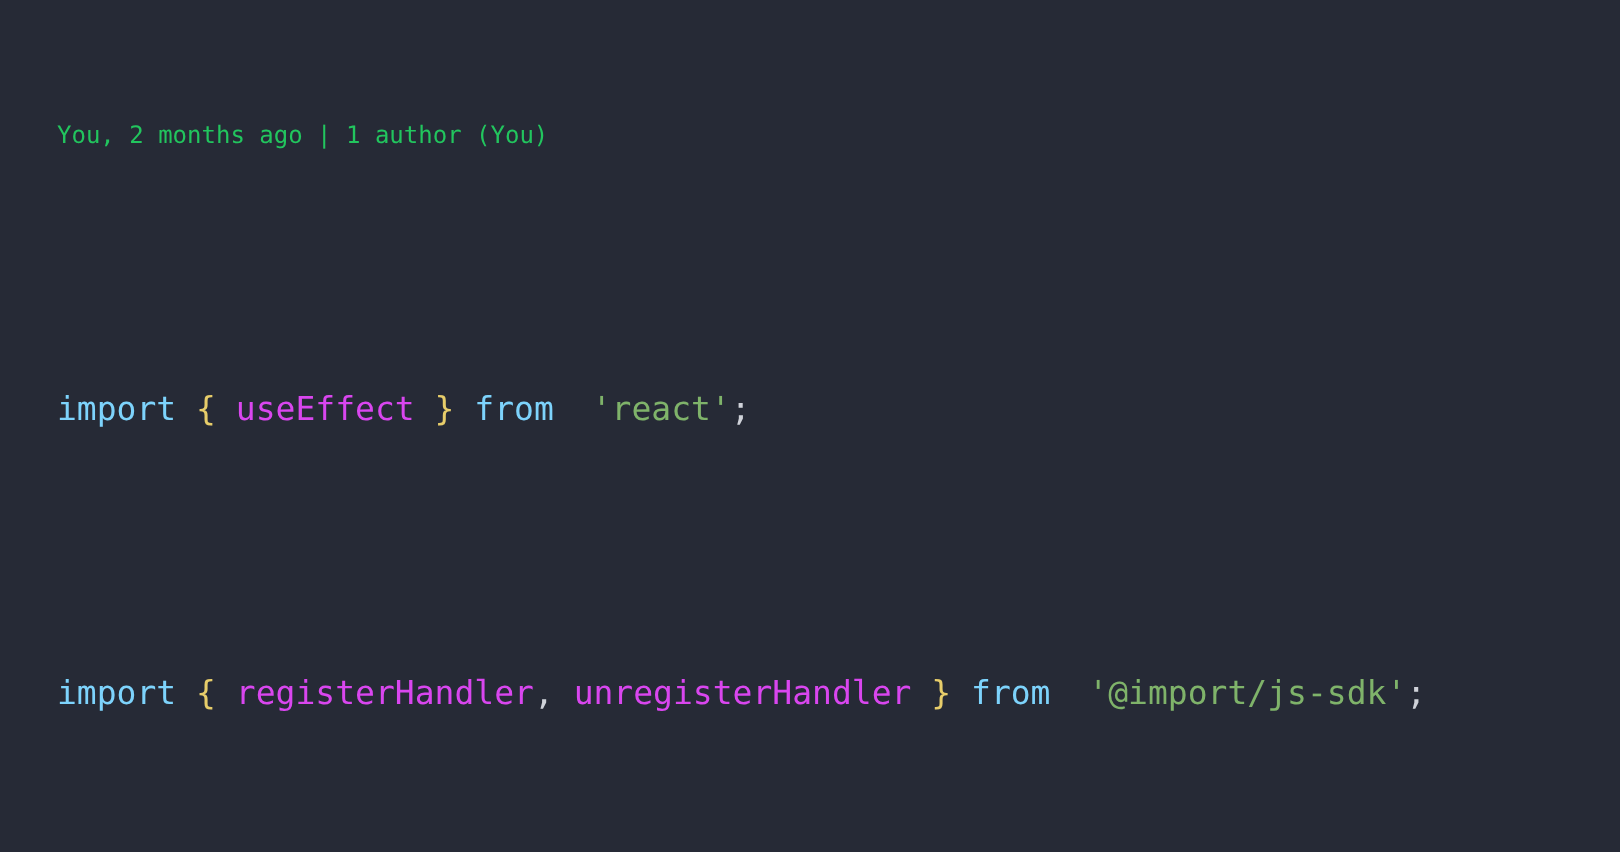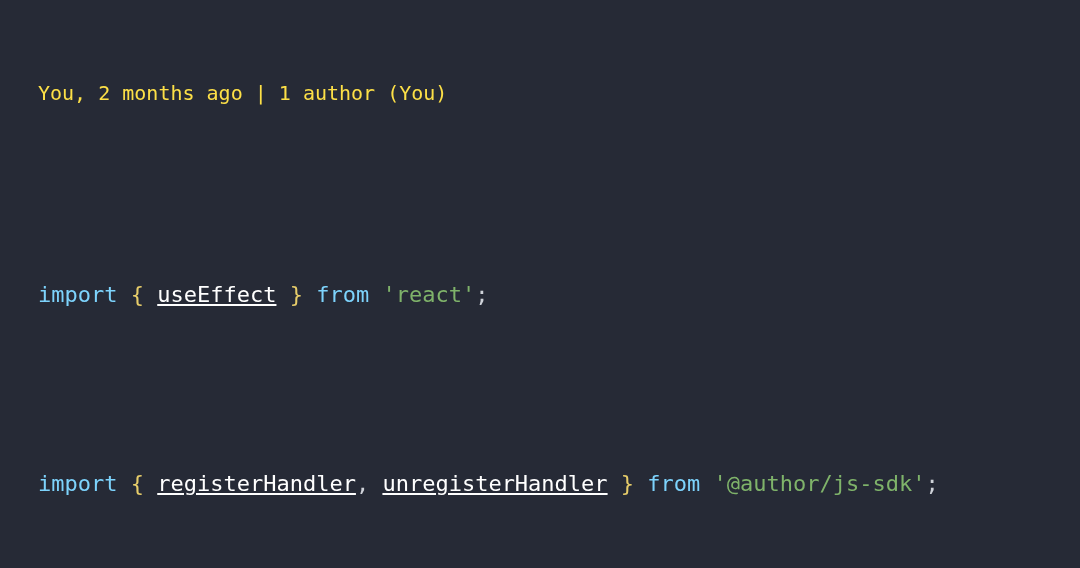--- a/index.html
+++ b/index.html
@@ -14,45 +14,45 @@
     font-size: 22px;
     line-height: 1.72;
     -webkit-font-smoothing: antialiased;
   }
   .editor {
     padding: 2px 0 0 38px;
     color: #cfd2d9;
     white-space: pre;
   }
   .codelens {
-    color: #fde047;
-    font-size: 20px;
+    color: #22c55e;
+    font-size: 16px;
     line-height: 1.5;
-    margin-bottom: 17px;
+    margin-bottom: 2px;
   }
   .line { display: block; }
   
   .kw-import   { color: #7dd3fc; }   
-  .fn-name     { color: #ffffff; text-decoration: underline; }
-  .str         { color: #7fb36a; }
+  .fn-name     { color: #d946ef; }
+  .str         { color: #7fb36a; margin-left: 12px; }
   .brace       { color: #e7cd6a; }
   .punct       { color: #cfd2d9; }   
   .comma       { color: #cfd2d9; }
 </style>
 </head>
 <body>
 
 <div class="editor">
   <div class="codelens">You, 2 months ago | 1 author (You)</div>
 
   
   <span class="line"><span class="kw-import">import</span> <span class="brace">{</span> <span class="fn-name">useEffect</span> <span class="brace">}</span> <span class="kw-import">from</span> <span class="str">'react'</span><span class="punct">;</span></span>
 
   
-  <span class="line"><span class="kw-import">import</span> <span class="brace">{</span> <span class="fn-name">registerHandler</span><span class="comma">,</span> <span class="fn-name">unregisterHandler</span> <span class="brace">}</span> <span class="kw-import">from</span> <span class="str">'@author/js-sdk'</span><span class="punct">;</span></span>
+  <span class="line"><span class="kw-import">import</span> <span class="brace">{</span> <span class="fn-name">registerHandler</span><span class="comma">,</span> <span class="fn-name">unregisterHandler</span> <span class="brace">}</span> <span class="kw-import">from</span> <span class="str">'@import/js-sdk'</span><span class="punct">;</span></span>
 
   
   
 
   
   
 
   
   
 

